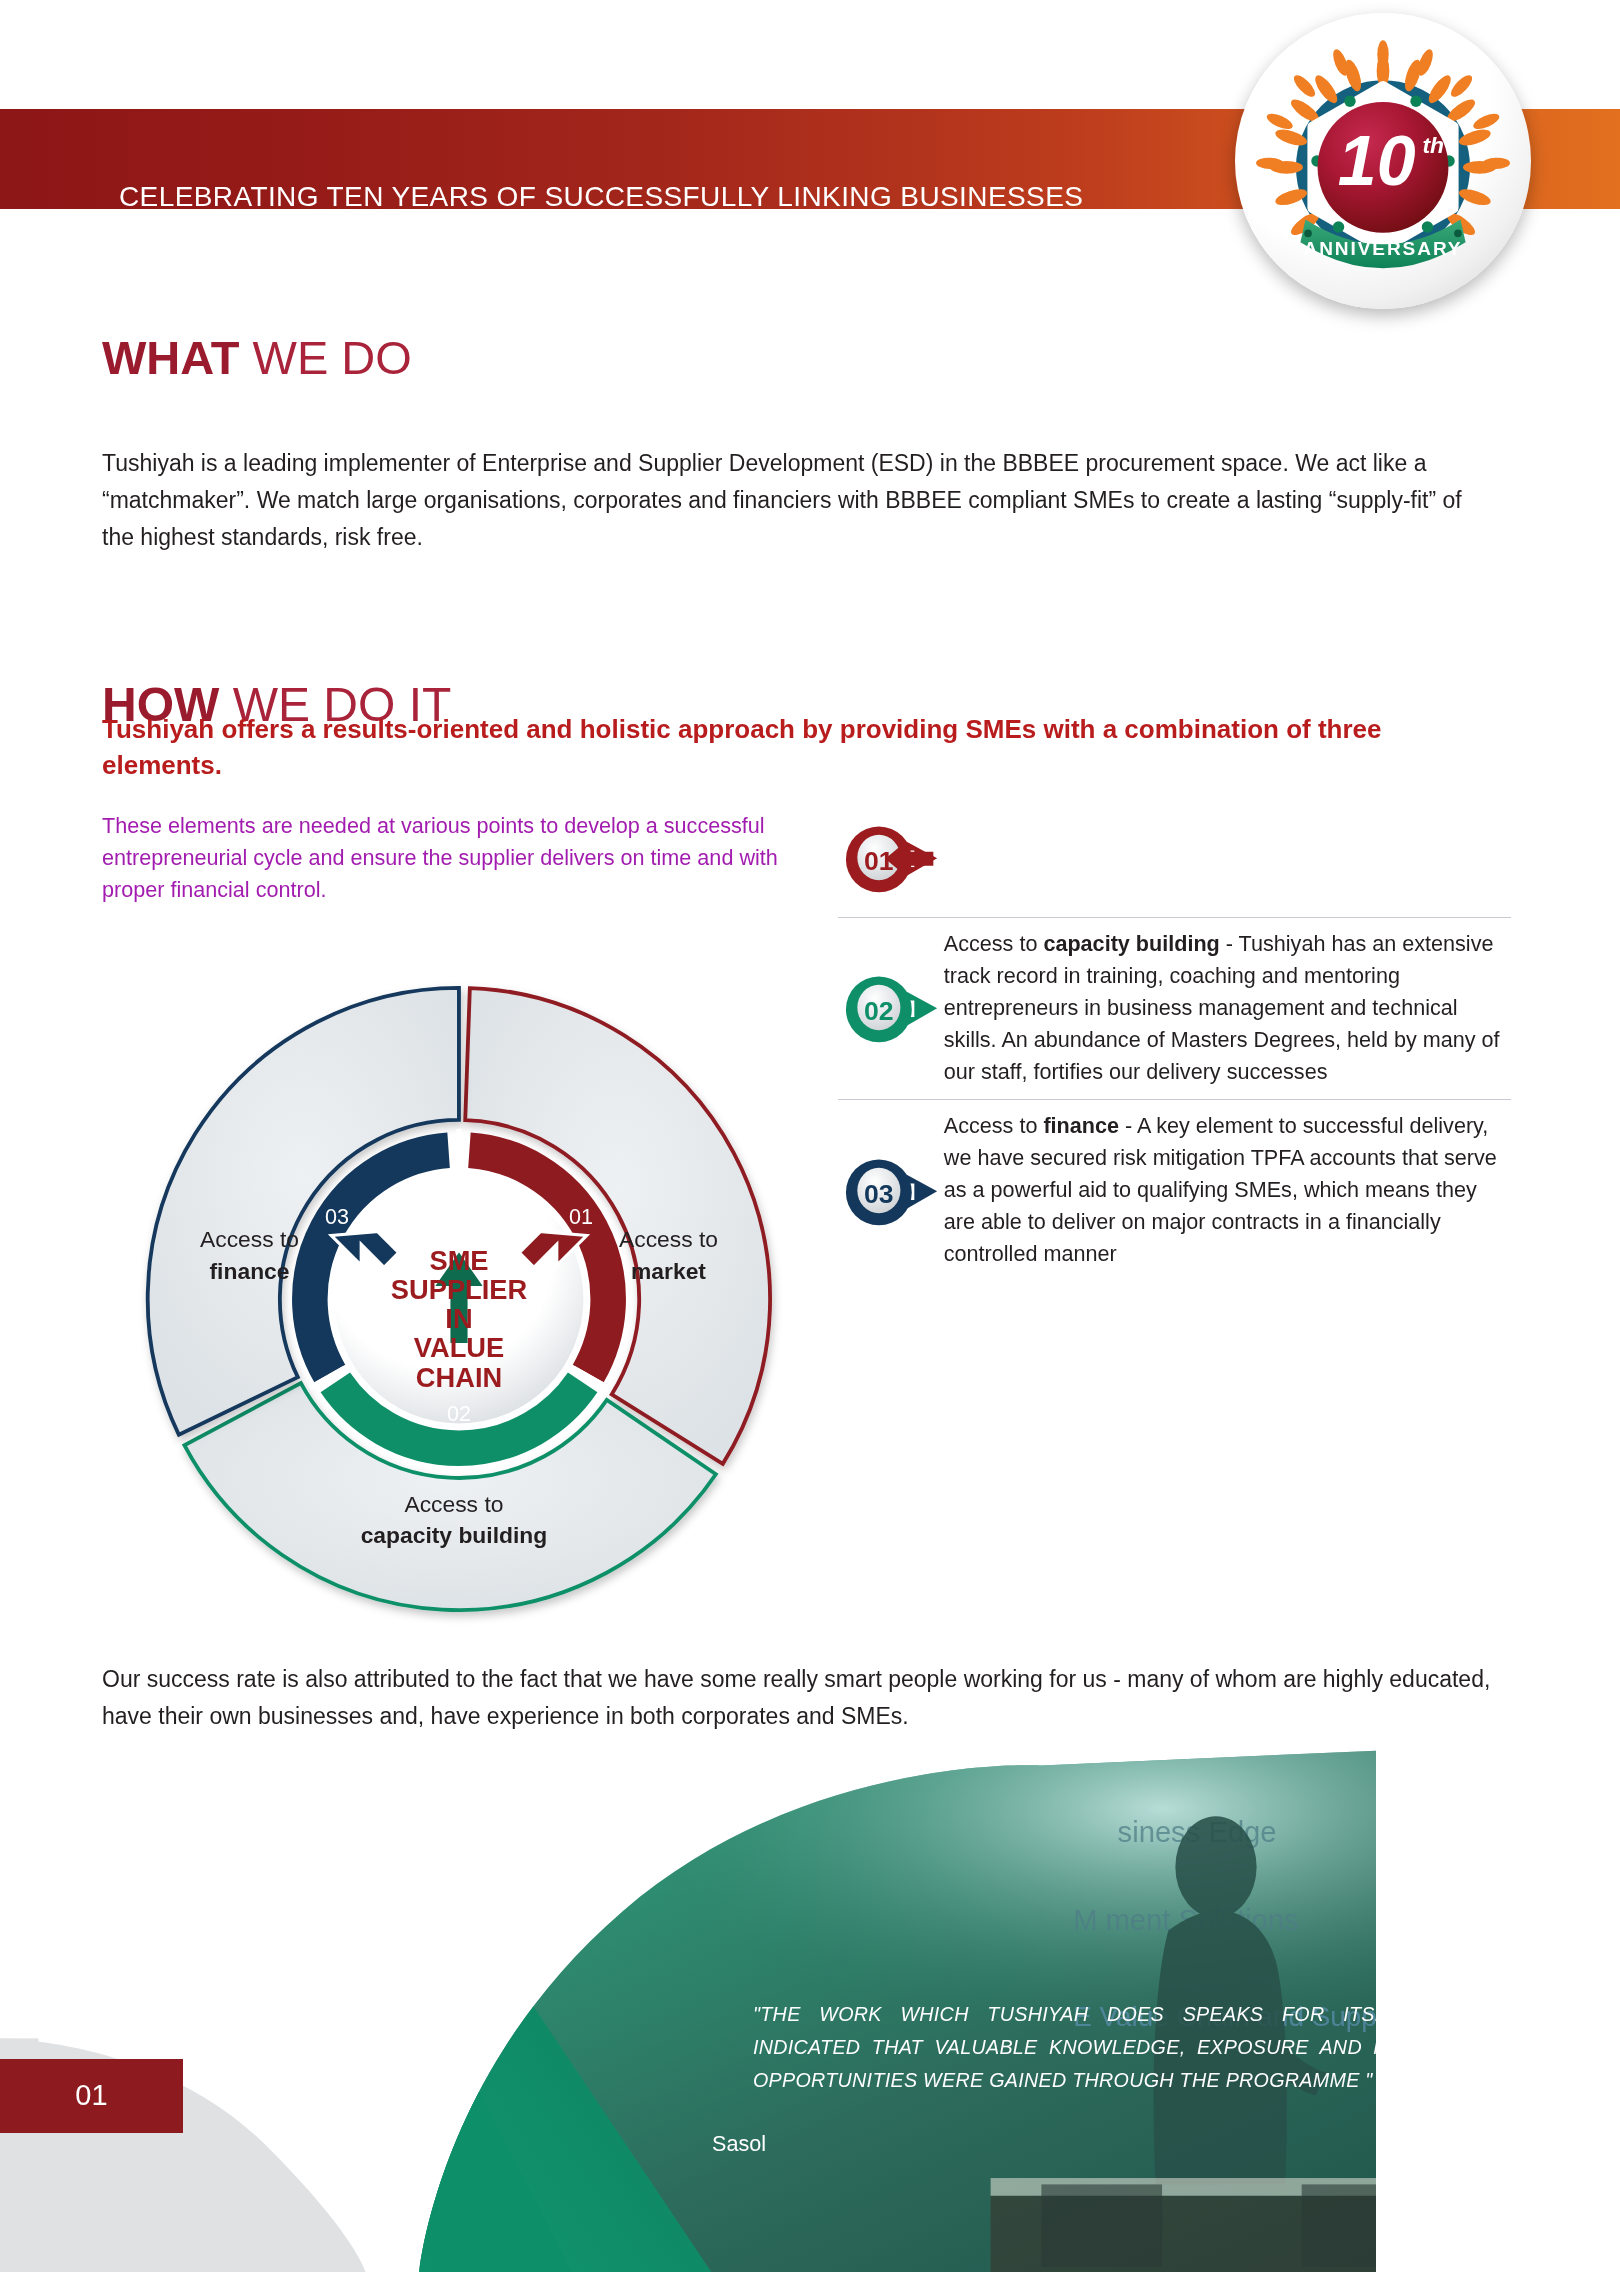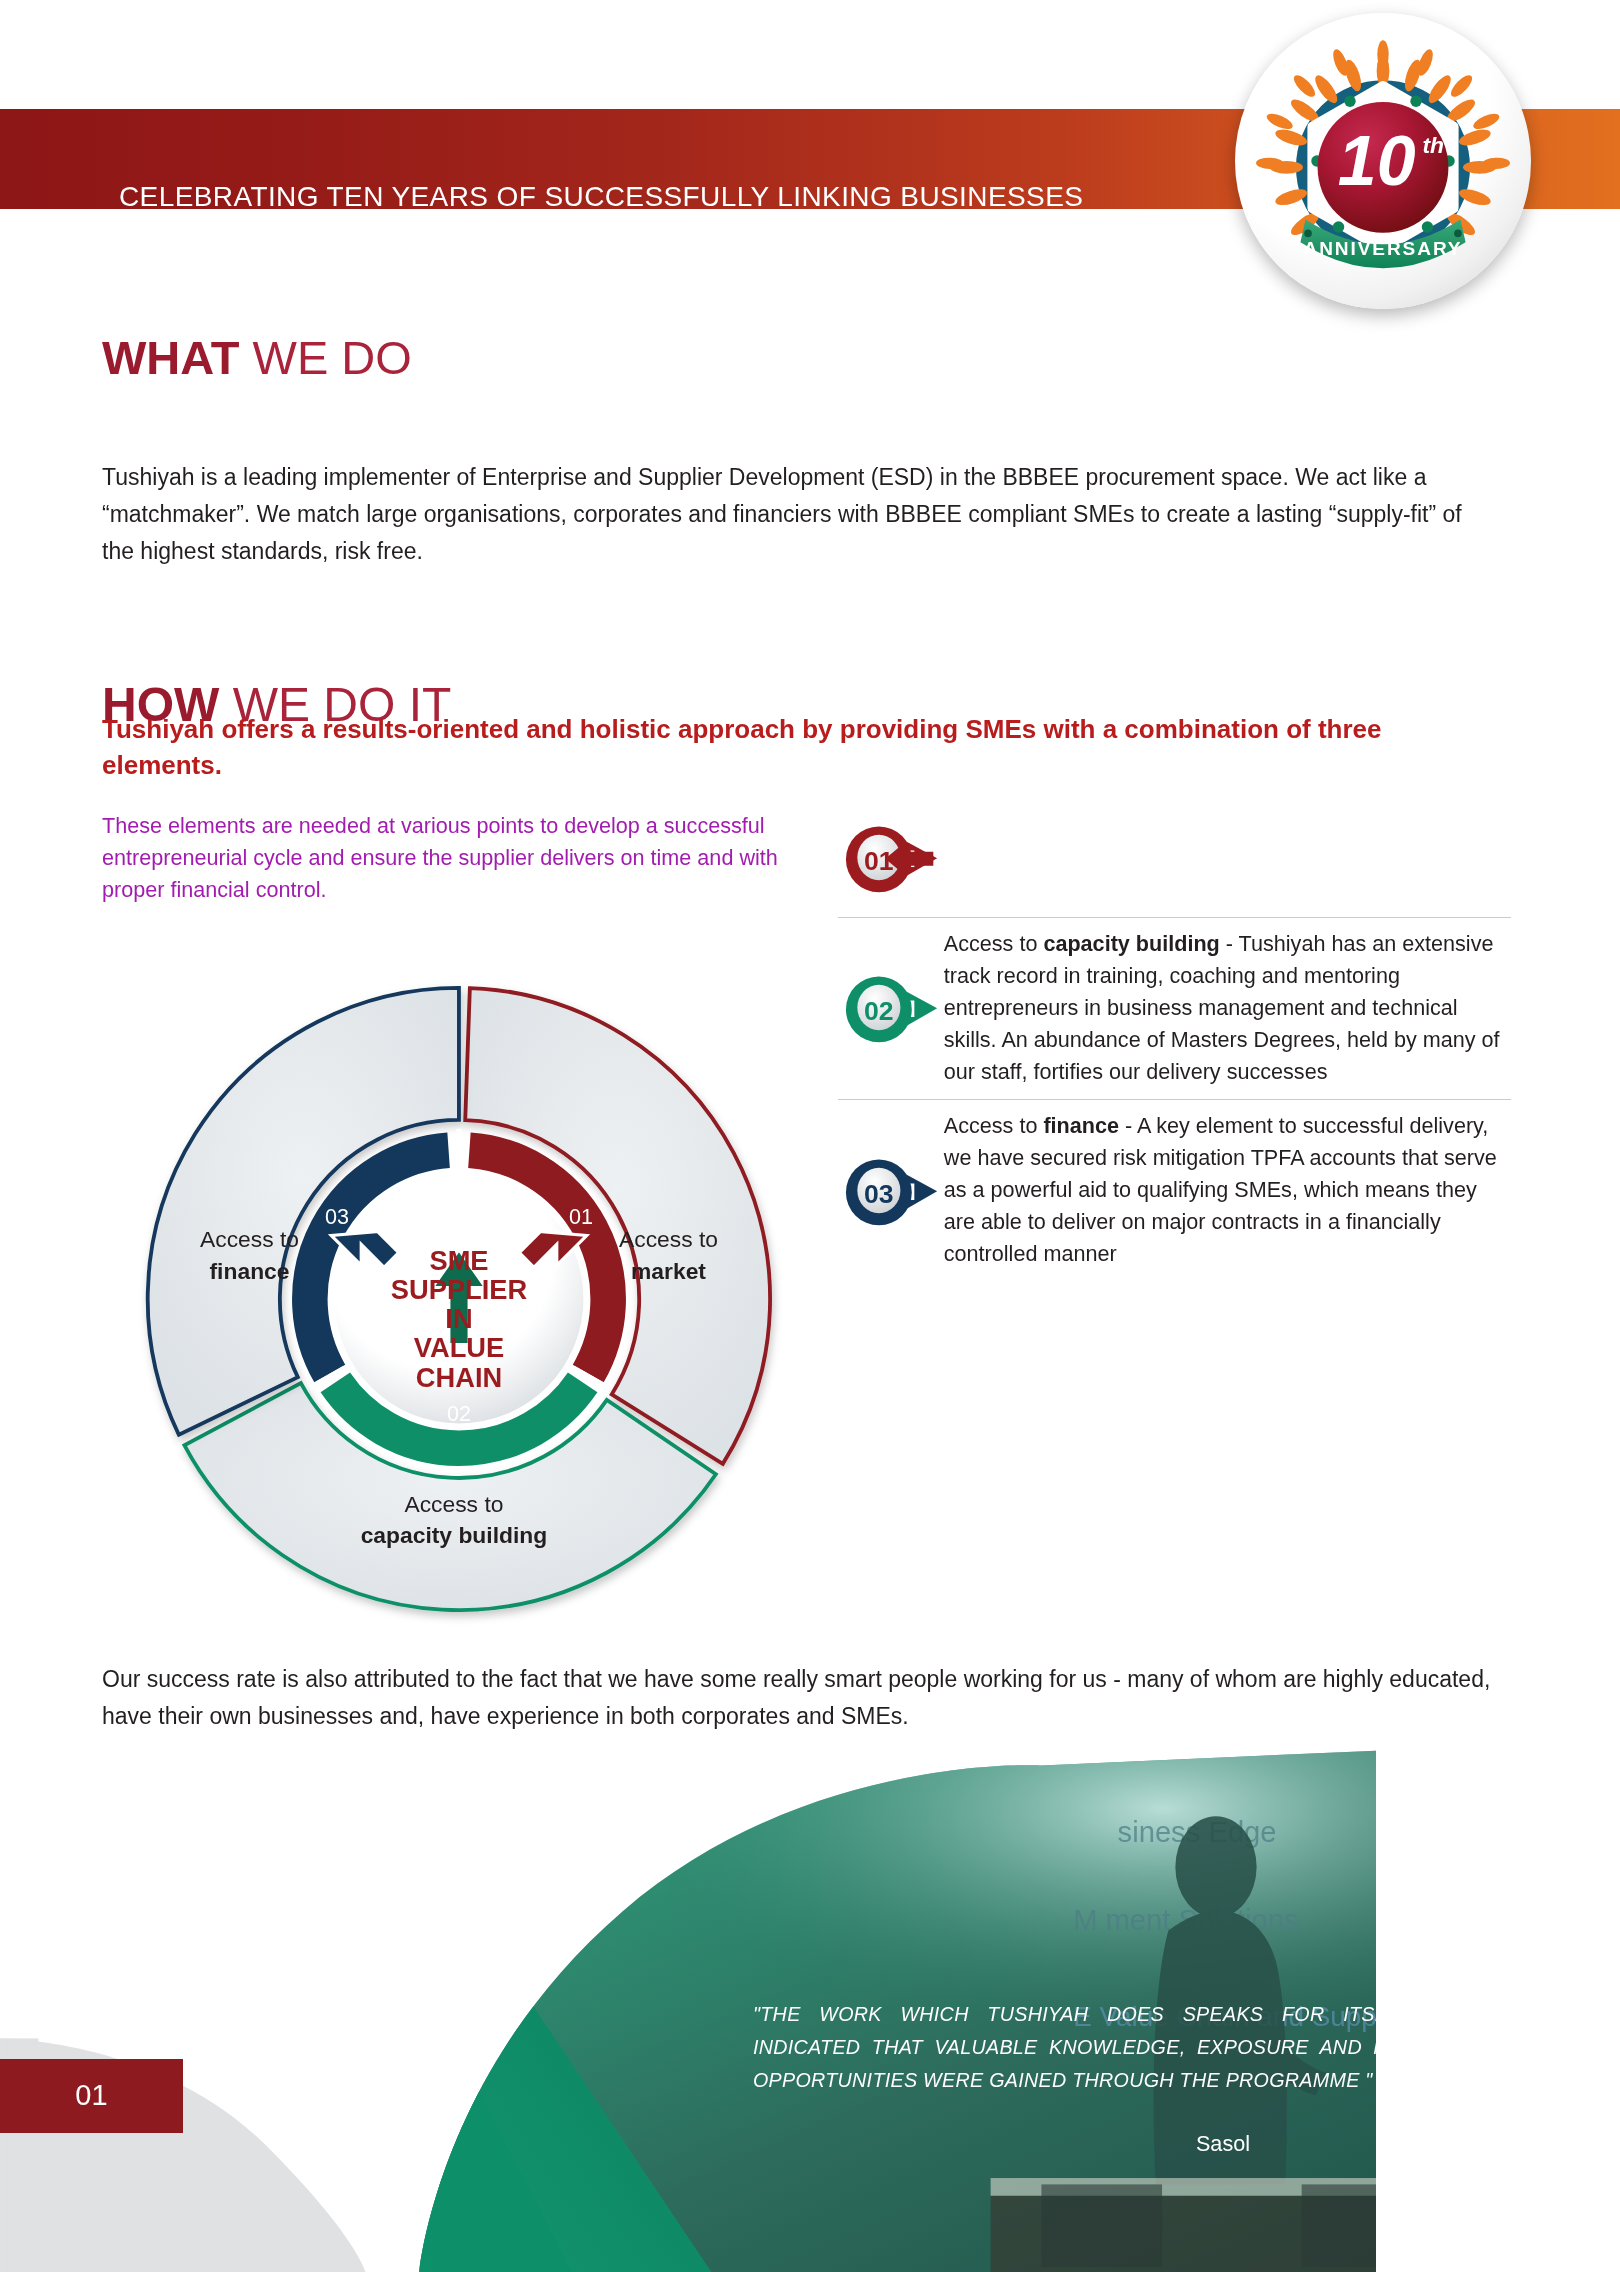--- a/index.html
+++ b/index.html
@@ -20,21 +20,21 @@
   .badge-svg{position:absolute;left:0;top:0;}
 
   
   .h-big{position:absolute;font-weight:700;color:#9b1b2e;white-space:nowrap;}
   .h-what{left:102px;top:330px;font-size:47px;}
   .h-what .light{font-weight:400;color:#a9243a;text-align:center;}
   .h-how{left:102px;top:629px;font-size:48px;margin-top:48px;}
   .h-how .light{font-weight:400;color:#a9243a;}
 
   
-  .p-what{position:absolute;left:102px;top:459px;width:1397px;font-size:23px;
+  .p-what{position:absolute;left:102px;top:445px;width:1397px;font-size:23px;
           line-height:37px;color:#231f20;}
   .p-sub{position:absolute;left:102px;top:711px;width:1353px;font-size:26px;
          line-height:36px;font-weight:700;color:#b91c1c;}
   .p-left{position:absolute;left:102px;top:810px;width:699px;font-size:21.6px;
           line-height:32px;color:#a21caf;}
   .p-bottom{position:absolute;left:102px;top:1661px;width:1410px;font-size:23px;
             line-height:37px;color:#231f20;}
 
   
   .list{position:absolute;left:838px;top:800px;width:673px;}
@@ -45,22 +45,22 @@
   .li-text b{font-weight:700;}
 
   
   .diagram{position:absolute;left:113px;top:953px;width:692px;height:692px;}
 
   
   .footer{position:absolute;left:0;top:1740px;width:1376px;height:532px;overflow:hidden;text-align:right;}
   .f-photo{position:absolute;left:0;top:0;width:1620px;height:532px;}
   .quote{position:absolute;left:753px;top:1998px;width:759px;color:#fff;
          font-size:19.7px;line-height:33px;font-style:italic;text-align:justify;letter-spacing:0.3px;}
-  .quote-src{position:absolute;left:767px;top:2131px;width:483px;color:#fff;
-         font-size:21.6px;text-align:right;font-style:normal;}
+  .quote-src{position:absolute;left:712px;top:2131px;width:483px;color:#fff;
+         font-size:21.6px;text-align:left;font-style:normal;}
   .pagebadge{position:absolute;left:0;top:2059px;width:183px;height:74px;background:#8d1a1e;}
   .pagebadge span{position:absolute;left:0;right:0;top:20.3px;text-align:center;
          color:#fff;font-size:29px;}
 </style>
 </head>
 <body>
 
 <div class="banner"></div>
 <div class="banner-text">CELEBRATING TEN YEARS OF SUCCESSFULLY LINKING BUSINESSES</div>
 

